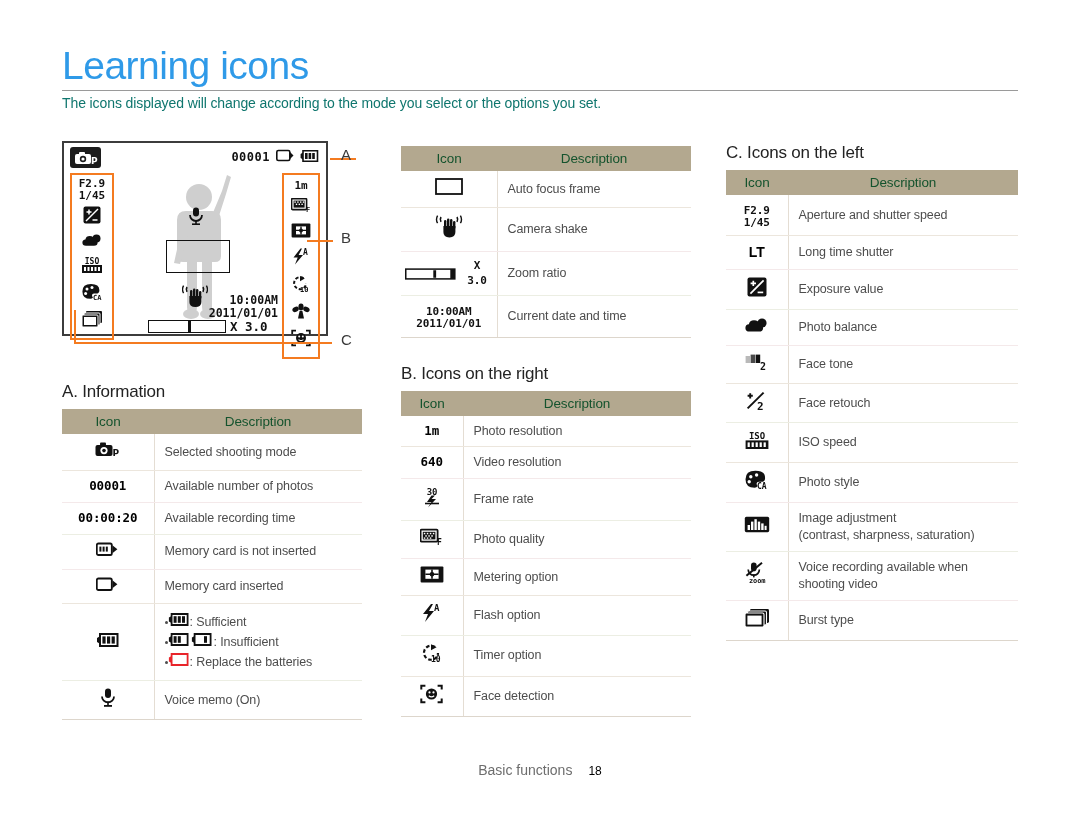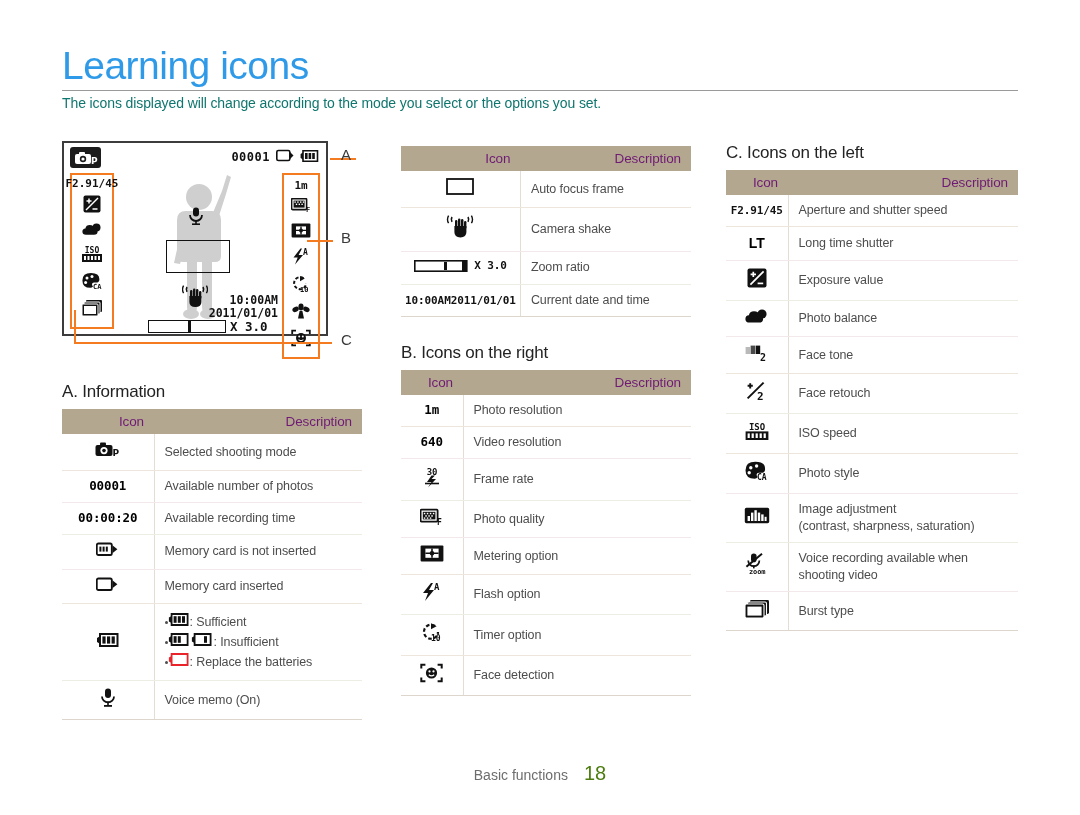--- a/index.html
+++ b/index.html
@@ -37,23 +37,23 @@
 
   
   .section-heading {
     font-size: 17px; color: #232323; margin: 0 0 7px 0;
     font-weight: 400; letter-spacing: -0.2px;
   }
 
   
   .icon-table { width: 100%; border-collapse: collapse; }
   .icon-table thead th {
-    background: #b3a88f; color: #701a75;
+    background: #b3a88f; color: #14532d;
     font-size: 13.5px; font-weight: 400;
-    text-align: right; padding: 5px 10px;
+    text-align: center; padding: 5px 10px;
     letter-spacing: -0.1px;
   }
   .icon-table thead th.col-icon { width: 92px; }
   .icon-table tbody td {
     border-bottom: 1px solid #ece6dd;
     font-size: 12.5px; color: #4d4d4d;
     padding: 7px 10px; vertical-align: middle;
     letter-spacing: -0.1px; line-height: 1.35;
   }
   .icon-table tbody td.cell-icon {
@@ -136,23 +136,23 @@
   .callout-line { position: absolute; background: #f47b20; height: 2px; }
   .callout-vline { position: absolute; background: #f47b20; width: 2px; }
   .callout-label {
     position: absolute; font-size: 15px; color: #3a3a3a;
   }
 
   #footer {
     position: absolute; left: 0; right: 0; top: 762px;
     text-align: center; color: #6d6d6d; font-size: 14px;
   }
-  #footer .pg { color: #4d7c0f; font-size: 20px; font-weight: 400; margin-left: 16px; }
-
-  .stack { display: inline-flex; flex-direction: row; line-height: 1.05; align-items: center; }
+  #footer .pg { color: #000000; font-size: 12px; font-weight: 400; margin-left: 16px; }
+
+  .stack { display: inline-flex; flex-direction: column; line-height: 1.05; align-items: center; }
   .seg-sm { font-family: "DejaVu Sans Mono", monospace; font-weight: bold; font-size: 11px; color: #111; }
   .bullet-row { display: flex; align-items: center; margin: 2px 0; }
   .bullet-dot { width: 3px; height: 3px; border-radius: 50%; background: #4d4d4d; flex: none; }
 </style>
 </head>
 <body>
 
 <div id="page-title">Learning icons</div>
 <div id="title-rule"></div>
 <div id="intro-text">The icons displayed will change according to the mode you select or the options you set.</div>

